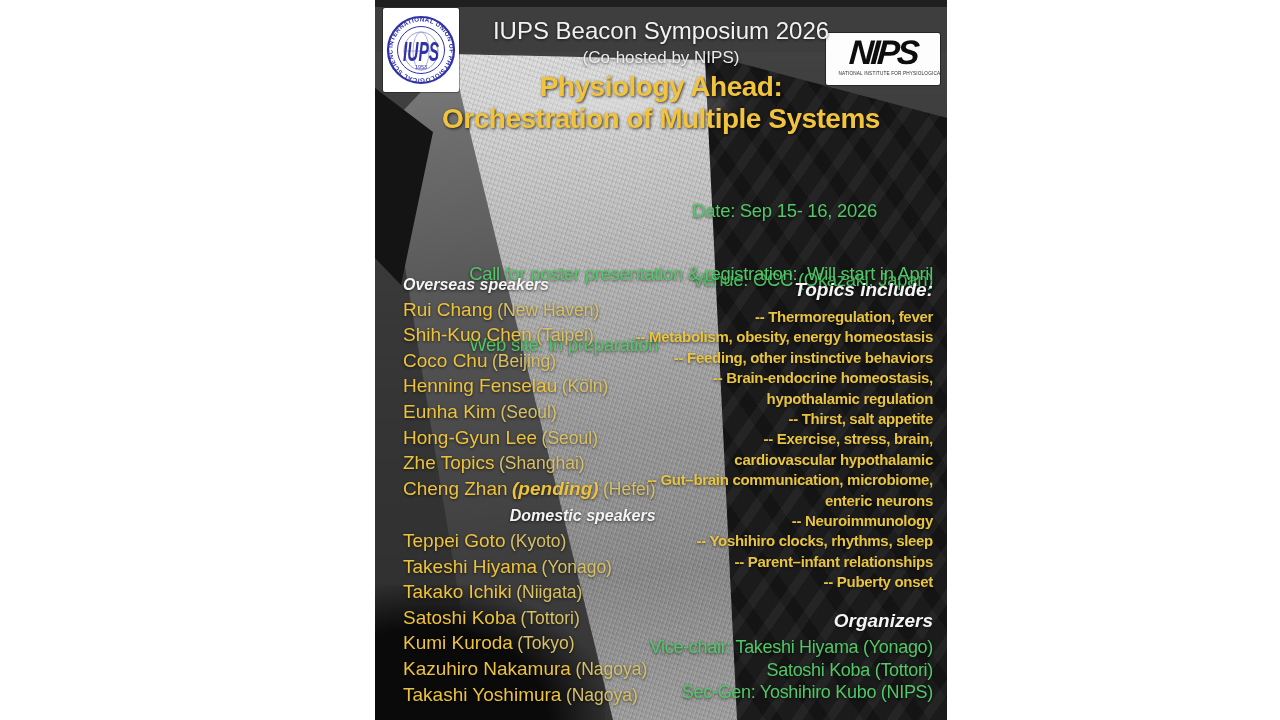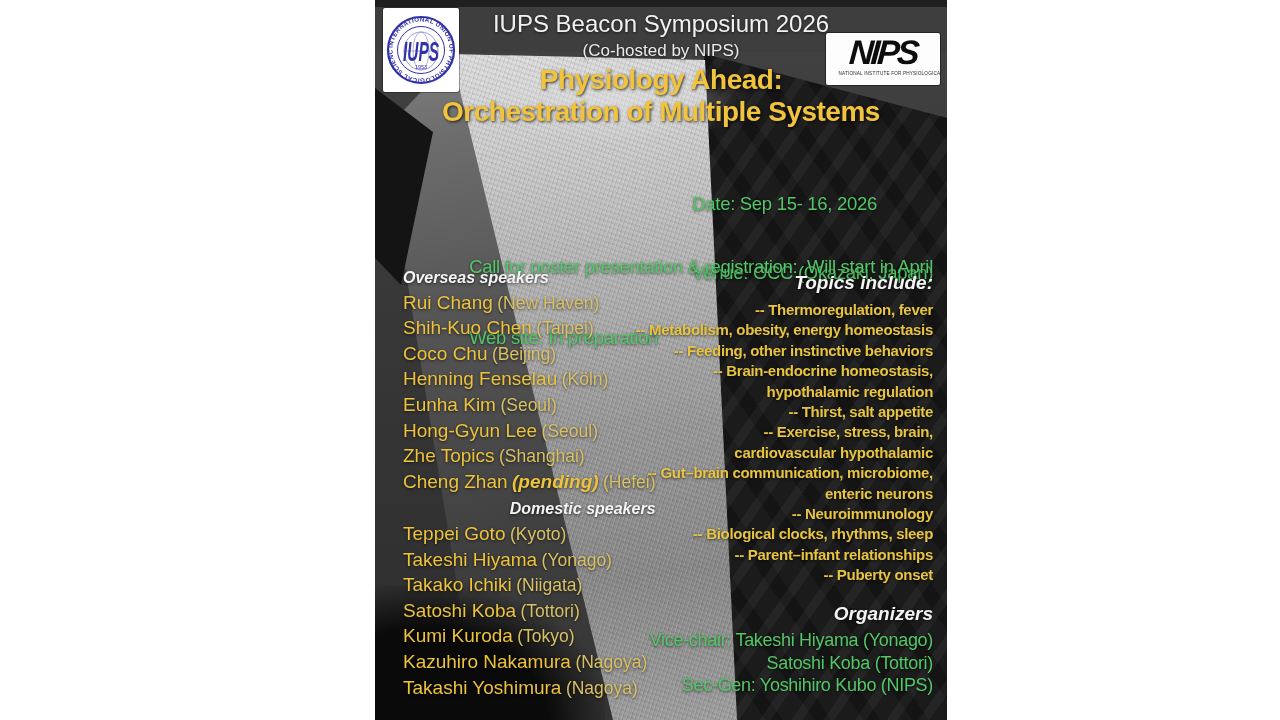--- a/index.html
+++ b/index.html
@@ -48,21 +48,21 @@
   
   .iups-logo{position:absolute;left:8px;top:8px;width:76px;height:84px;background:#fff;border-radius:2px;
     display:flex;align-items:center;justify-content:center;box-shadow:0 0 0 1px rgba(0,0,0,0.3);}
   .nips-logo{position:absolute;left:451px;top:33px;width:114px;height:52px;background:#fdfdfd;
     border-radius:2px;text-align:center;overflow:hidden;box-shadow:0 0 0 1px rgba(0,0,0,0.4);}
   .nips-word{display:block;font-size:34px;font-weight:900;font-style:italic;color:#0d0d0d;
     letter-spacing:-3px;line-height:38px;transform:skew(-4deg);}
   .nips-sub{display:block;font-size:6px;color:#2a2a2a;letter-spacing:0.2px;transform:scale(0.78);
     transform-origin:center top;white-space:nowrap;}
   
-  .ptext{position:absolute;text-shadow:0 1px 3px rgba(0,0,0,0.65);}
+  .ptext{position:absolute;text-shadow:0 1px 3px rgba(0,0,0,0.65);margin-top:7px;}
   .hdr{left:0;right:0;top:10px;text-align:center;color:#f1f1f1;}
   .hdr .h1{font-size:24px;line-height:27px;}
   .hdr .h2{font-size:17px;line-height:20px;margin-top:4px;color:#ebebeb;}
   .main-title{left:0;right:0;top:64px;text-align:center;font-weight:bold;
     font-size:28px;line-height:32px;letter-spacing:-0.5px;color:#F2C43D;
     text-shadow:1px 1px 3px rgba(0,0,0,0.75);}
   .info{color:#52C767;text-align:left;right:14px;font-size:18.5px;letter-spacing:-0.3px;line-height:23px;white-space:pre;}
   .info-a{top:146px;}
   .info-b{top:208px;line-height:23.5px;}
   .sec-head{color:#f4f4f4;font-weight:bold;font-style:italic;font-size:20px;}
@@ -161,21 +161,21 @@
     <div class="topic-line">-- Metabolism, obesity, energy homeostasis</div>
     <div class="topic-line">-- Feeding, other instinctive behaviors</div>
     <div class="topic-line">-- Brain-endocrine homeostasis,</div>
     <div class="topic-line">hypothalamic regulation</div>
     <div class="topic-line">-- Thirst, salt appetite</div>
     <div class="topic-line">-- Exercise, stress, brain,</div>
     <div class="topic-line">cardiovascular hypothalamic</div>
     <div class="topic-line">-- Gut–brain communication, microbiome,</div>
     <div class="topic-line">enteric neurons</div>
     <div class="topic-line">-- Neuroimmunology</div>
-    <div class="topic-line">-- Biological clocks, rhythms, sleep</div>
+    <div class="topic-line">-- Yoshihiro clocks, rhythms, sleep</div>
     <div class="topic-line">-- Parent–infant relationships</div>
     <div class="topic-line">-- Puberty onset</div>
   </div>
 
   <div class="ptext organizers">
     <div class="sec-head">Organizers</div>
     <div class="org-line">Vice-chair: Takeshi Hiyama (Yonago)</div>
     <div class="org-line">Satoshi Koba (Tottori)</div>
     <div class="org-line">Sec-Gen: Yoshihiro Kubo (NIPS)</div>
   </div>

